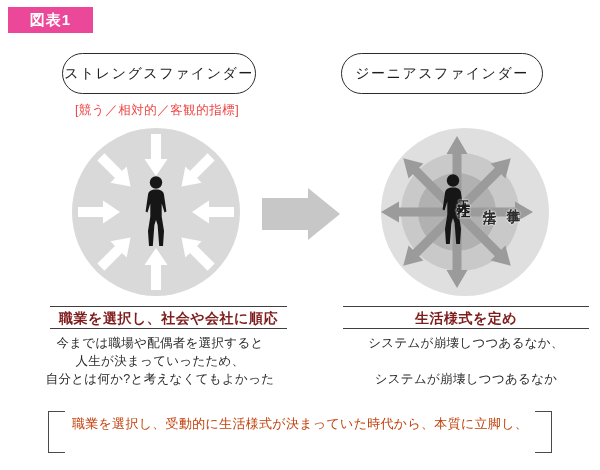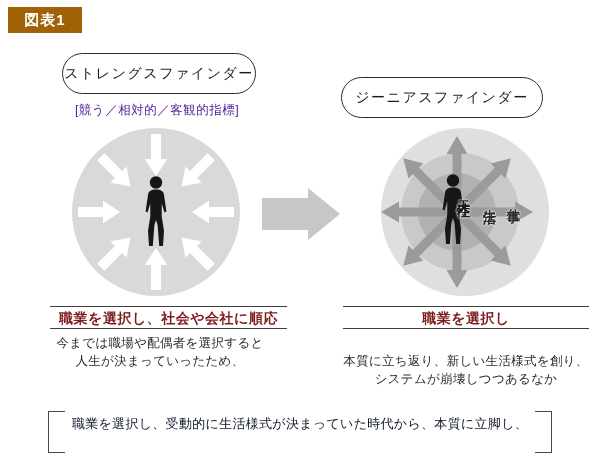--- a/index.html
+++ b/index.html
@@ -3,35 +3,35 @@
 <meta charset="utf-8">
 <style>
   html,body{margin:0;padding:0;background:#ffffff;}
   .canvas{
     position:relative;width:600px;height:470px;background:#ffffff;overflow:hidden;
     font-family:"Liberation Sans","DejaVu Sans",sans-serif;color:#222222;
   }
   .abs{position:absolute;}
   
   .fig-label{
-    left:8px;top:7px;width:74px;height:26px;background:#a16207;color:#ffffff;
+    left:8px;top:7px;width:85px;height:26px;background:#ec4899;color:#ffffff;
     font-size:15px;font-weight:bold;display:flex;align-items:center;justify-content:center;
     letter-spacing:1px;
   }
   
   .pill{
     border:1.4px solid #2b2b2b;border-radius:22px;height:41px;
     display:flex;align-items:center;justify-content:center;
     font-size:14px;letter-spacing:1.5px;color:#1c1c1c;box-sizing:border-box;font-family:Liberation Serif, serif;
   }
   .pill-left{left:62px;top:53px;width:194px;}
-  .pill-right{left:341px;top:53px;width:202px;margin-top:24px;}
+  .pill-right{left:341px;top:53px;width:202px;}
   
   .sub{
-    font-size:12.5px;color:#4c1d95;text-align:center;letter-spacing:0.5px;height:16px;line-height:16px;
+    font-size:12.5px;color:#ef4444;text-align:center;letter-spacing:0.5px;height:16px;line-height:16px;
   }
   .sub-left{left:40px;top:102px;width:234px;}
   .sub-right{left:330px;top:102px;width:234px;}
   
   .diagram-left{left:72px;top:128px;width:168px;height:168px;}
   .diagram-right{left:380px;top:127px;width:170px;height:170px;}
   .ring-label{
     position:absolute;writing-mode:vertical-rl;text-orientation:upright;
     font-size:13.5px;letter-spacing:2px;color:#1a1a1a;
     text-shadow:0 0 2px #ffffff,0 0 2px #ffffff;
@@ -58,21 +58,21 @@
     font-size:12.5px;color:#2a2a2a;text-align:center;height:18px;line-height:18px;letter-spacing:0.3px;
   }
   .para-left{left:28px;width:264px;}
   .para-right{left:333px;width:266px;}
   .pl1{top:334px;} .pl2{top:352px;} .pl3{top:370px;}
   
   .bracket{width:17px;height:42px;box-sizing:border-box;top:411px;}
   .bracket-left{left:48px;border-left:1.5px solid #4a4a4a;border-top:1.5px solid #4a4a4a;border-bottom:1.5px solid #4a4a4a;}
   .bracket-right{left:535px;border-right:1.5px solid #4a4a4a;border-top:1.5px solid #4a4a4a;border-bottom:1.5px solid #4a4a4a;}
   .footer-line{
-    left:60px;width:480px;font-size:13px;color:#0f172a;text-align:center;
+    left:60px;width:480px;font-size:13px;color:#c2410c;text-align:center;
     height:22px;line-height:22px;letter-spacing:0.3px;
   }
   .fl1{top:413px;} .fl2{top:435px;}
 </style>
 </head>
 <body>
 
 <div class="canvas">
 
   <div class="abs fig-label">図表1</div>
@@ -133,24 +133,25 @@
     <div class="ring-label rl-inner">天才性</div>
     <div class="ring-label rl-middle">生活</div>
     <div class="ring-label rl-outer">仕事</div>
   </div>
 
   <div class="abs rule rule-l1"></div>
   <div class="abs block-heading heading-left">職業を選択し、社会や会社に順応</div>
   <div class="abs rule rule-l2"></div>
   <div class="abs para-line para-left pl1">今までは職場や配偶者を選択すると</div>
   <div class="abs para-line para-left pl2">人生が決まっていったため、</div>
+  <div class="abs para-line para-left pl3">自分とは何か?と考えなくてもよかった</div>
 
   <div class="abs rule rule-r1"></div>
-  <div class="abs block-heading heading-right">職業を選択し</div>
+  <div class="abs block-heading heading-right">生活様式を定め</div>
   <div class="abs rule rule-r2"></div>
-  <div class="abs para-line para-right pl2">本質に立ち返り、新しい生活様式を創り、</div>
+  <div class="abs para-line para-right pl1">システムが崩壊しつつあるなか、</div>
   <div class="abs para-line para-right pl3">システムが崩壊しつつあるなか</div>
 
   <div class="abs bracket bracket-left"></div>
   <div class="abs bracket bracket-right"></div>
   <div class="abs footer-line fl1">職業を選択し、受動的に生活様式が決まっていた時代から、本質に立脚し、</div>
 
 </div>
 
 </body></html>

